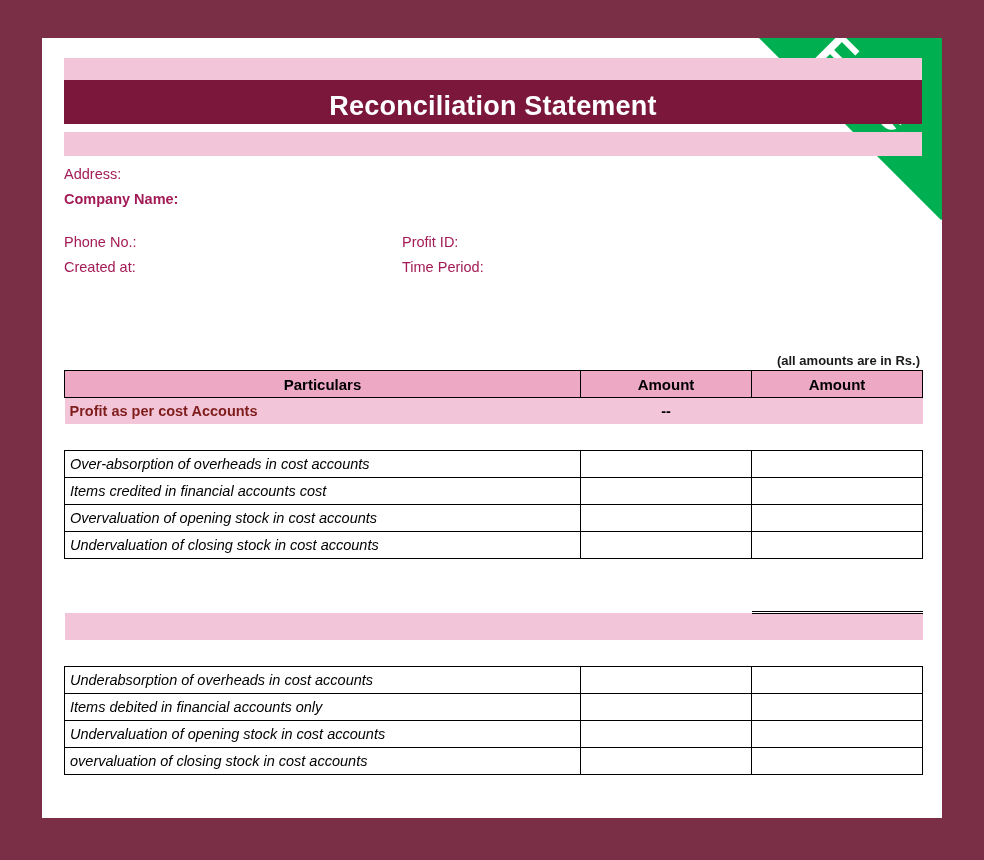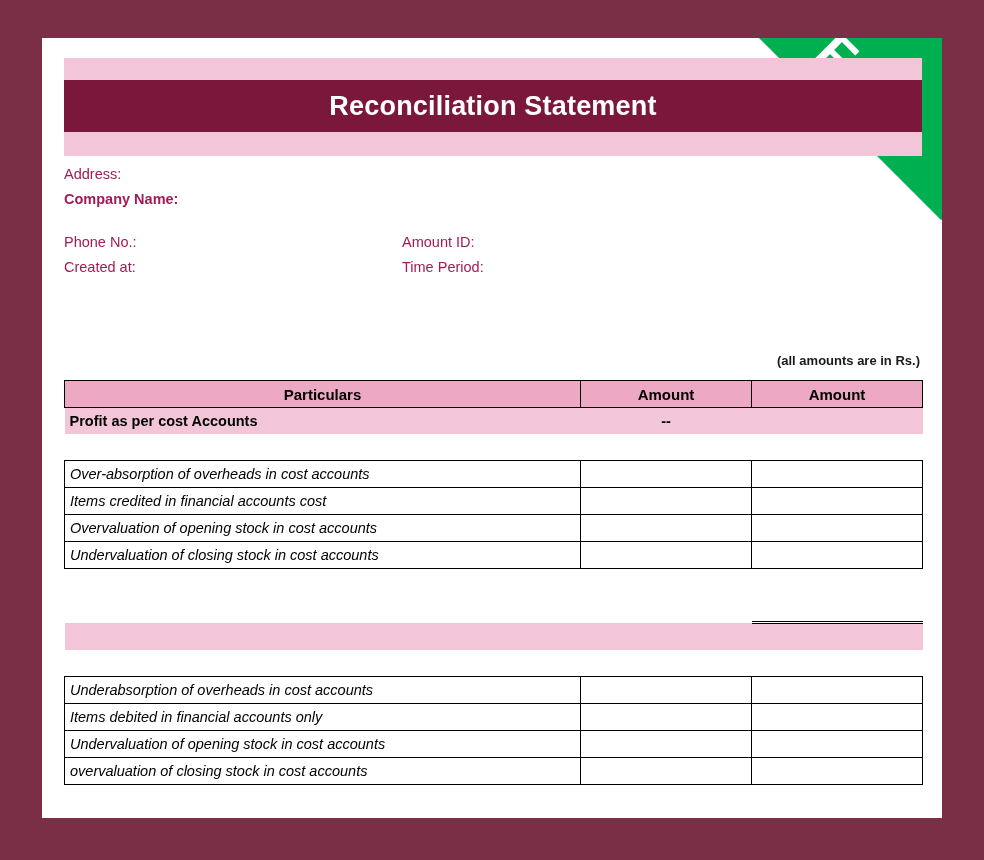--- a/index.html
+++ b/index.html
@@ -62,21 +62,21 @@
     top: 20px;
     width: 858px;
     height: 22px;
     background: #f2c6d8;
   }
   .bar-title {
     position: absolute;
     left: 22px;
     top: 42px;
     width: 858px;
-    height: 52px;
+    height: 44px;
     background: #7b173a;
   }
   .bar-title span {
     display: block;
     text-align: center;
     color: #ffffff;
     font-size: 27px;
     font-weight: bold;
     line-height: 52px;
     letter-spacing: 0.2px;
@@ -122,21 +122,21 @@
     top: 315px;
     font-size: 13px;
     color: #1a1a1a;
     font-weight: bold;
   }
 
   
   table.recon {
     position: absolute;
     left: 22px;
-    top: 342px;
+    top: 332px;
     width: 858px;
     border-collapse: collapse;
     table-layout: fixed;
     font-size: 14.5px;
     color: #000000;
   }
   table.recon td, table.recon th {
     padding: 0;
     height: 26px;
     vertical-align: middle;
@@ -154,21 +154,21 @@
     font-size: 15px;
   }
   .pinkrow td {
     background: #f2c6d8;
     border: none;
     height: 27px;
   }
   .pinkrow td.lbl {
     font-weight: bold;
     padding-left: 5px;
-    color: #000000;
+    color: #7f1d1d;
   }
   .pinkrow td.amt {
     text-align: center;
     font-weight: bold;
   }
   .gap td {
     background: #ffffff;
     border: none;
     height: 12px;
   }
@@ -215,21 +215,21 @@
     <div class="info">
       <div class="row">
         <span class="lbl-left">Address:</span>
       </div>
       <div class="row">
         <span class="lbl-left bold">Company Name:</span>
       </div>
       <div class="spacer-row"></div>
       <div class="row">
         <span class="lbl-left">Phone No.:</span>
-        <span class="lbl-right">Amount ID:</span>
+        <span class="lbl-right">Profit ID:</span>
       </div>
       <div class="row">
         <span class="lbl-left">Created at:</span>
         <span class="lbl-right">Time Period:</span>
       </div>
     </div>
 
     <div class="units-note">(all amounts are in Rs.)</div>
 
     <table class="recon">

